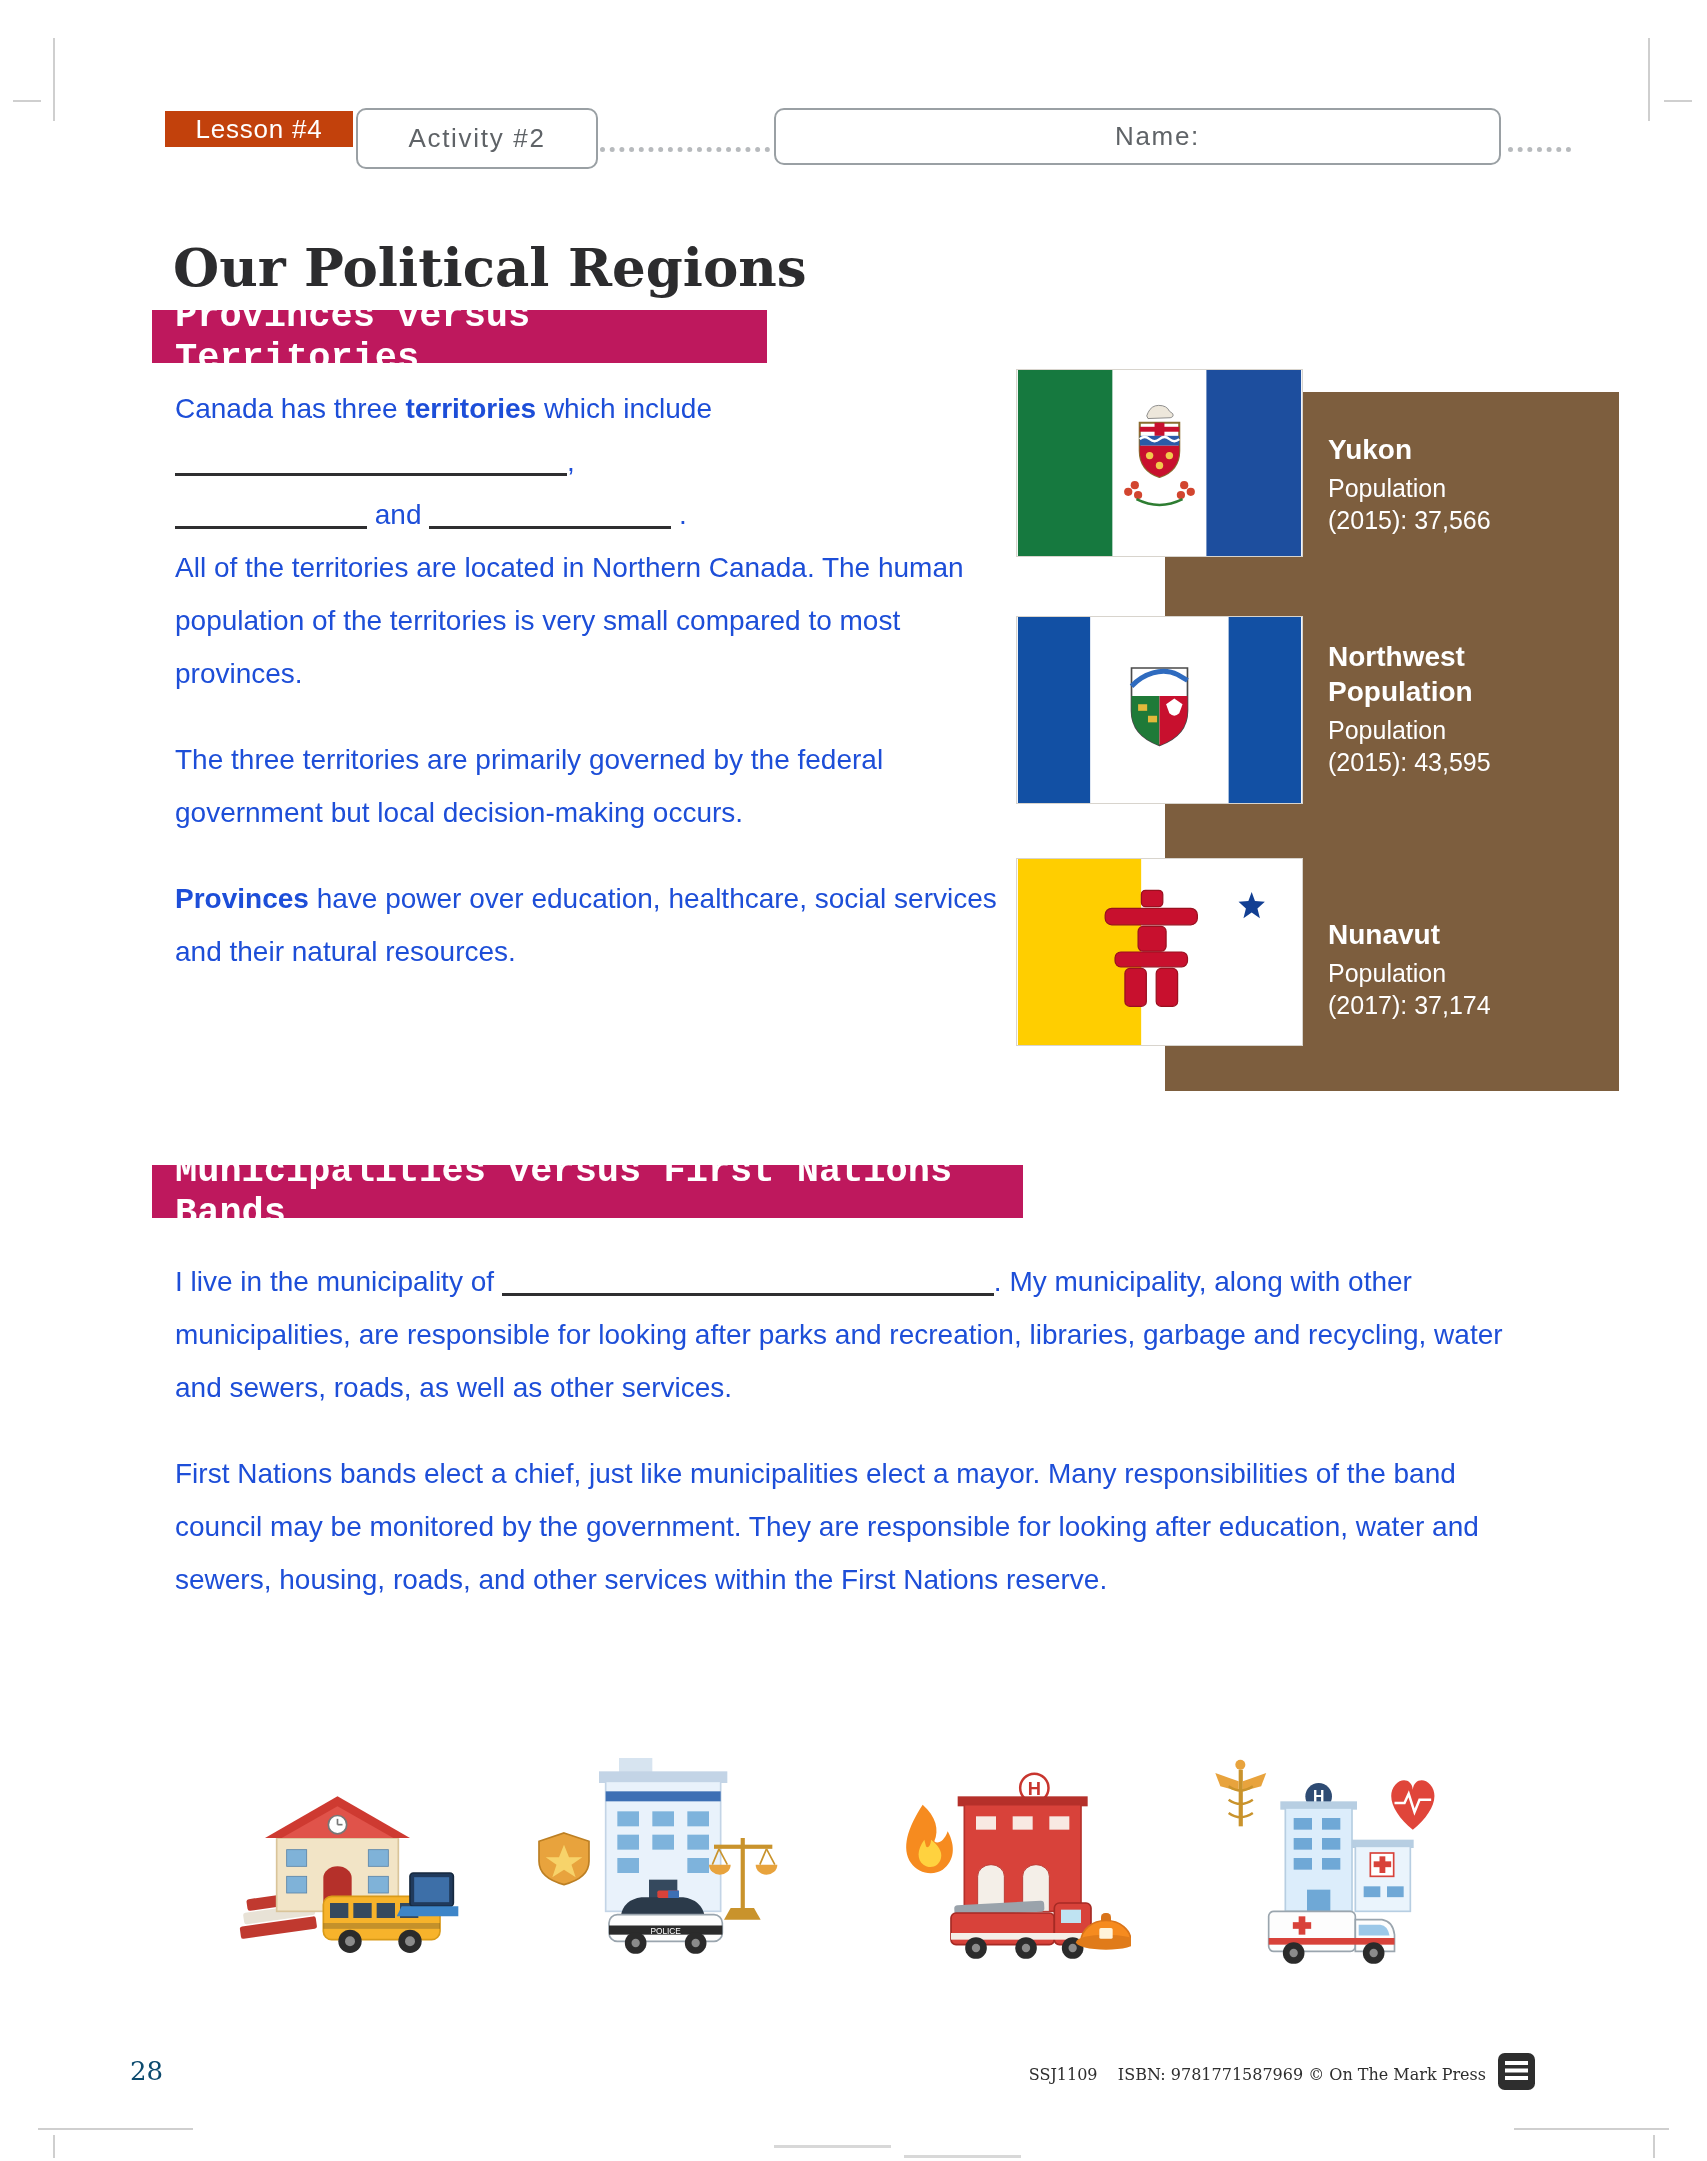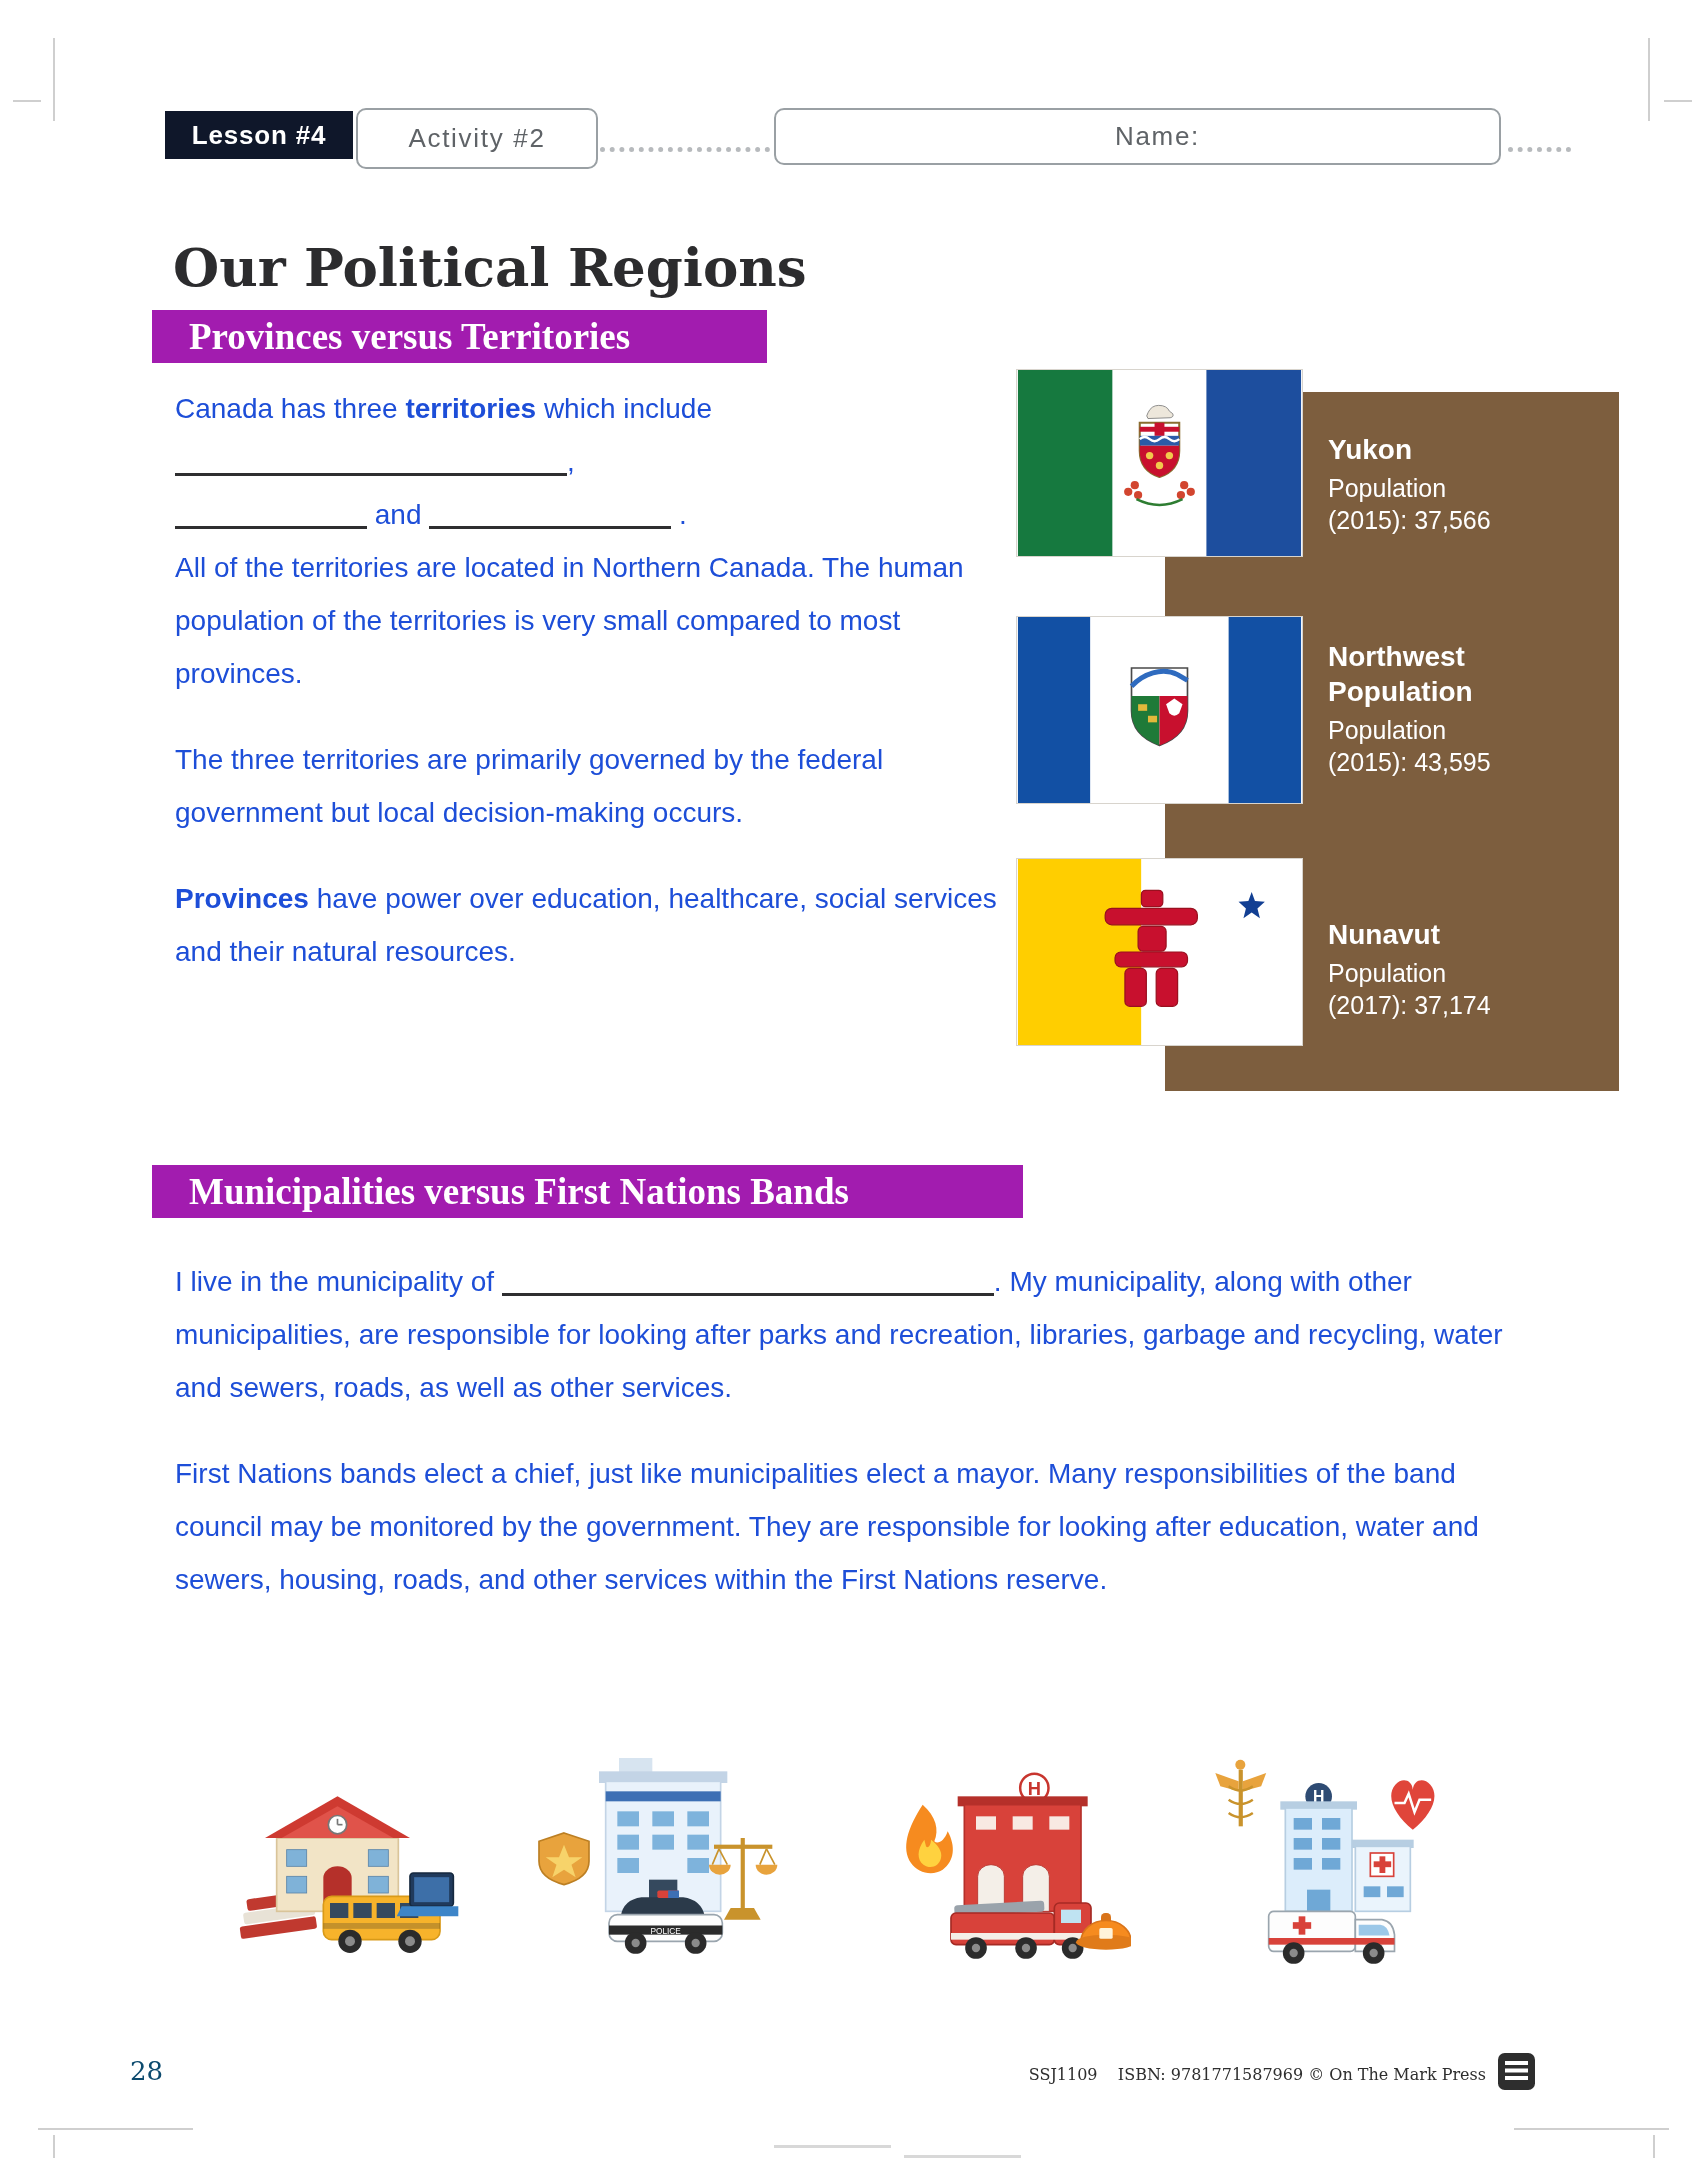--- a/index.html
+++ b/index.html
@@ -1,34 +1,34 @@
 <!DOCTYPE html>
 <html style="font-size:13.3px"><head>
 <meta charset="utf-8">
 <style>
   html,body{margin:0;padding:0}
   body{width:1708px;height:2161px;position:relative;background:#ffffff;
        font-family:"Liberation Sans",sans-serif;color:#3e3e40;overflow:hidden}
 
   
-  .lesson-box{position:absolute;left:165px;top:111px;width:188px;height:48px;background:#0f172a;
-      color:#fff;font-size:26px;font-weight:700;display:flex;align-items:center;justify-content:center;letter-spacing:0.8px}
+  .lesson-box{position:absolute;left:165px;top:111px;width:188px;height:36px;background:#c2410c;
+      color:#fff;font-size:26px;font-weight:400;display:flex;align-items:center;justify-content:center;letter-spacing:0.8px}
   .outline-box{position:absolute;height:57px;top:108px;background:#fff;border:2.5px solid #9aa0a4;
       border-radius:10px;display:flex;align-items:center;color:#5f6367;font-size:26px;letter-spacing:1.7px}
   .activity-box{left:356px;width:238px;justify-content:center}
   .name-box{left:774px;width:727px;padding-left:40px;box-sizing:border-box;justify-content:center}
   .leader{position:absolute;top:147px;border-top:5px dotted #b7babd;height:0}
   .leader.l1{left:600px;width:170px}
   .leader.l2{left:1508px;width:63px}
 
   .page-title{position:absolute;left:173px;top:200px;font-family:"DejaVu Serif",serif;
       font-weight:700;font-size:53px;color:#2c2c2e}
 
-  .sec-bar{position:absolute;height:53px;background:#a21caf;color:#fff;font-family:Liberation Serif, serif;
-      font-weight:700;font-size:37px;display:flex;align-items:center;padding-left:37px;box-sizing:border-box}
+  .sec-bar{position:absolute;height:53px;background:#be185d;color:#fff;font-family:Liberation Mono, monospace;
+      font-weight:700;font-size:37px;display:flex;align-items:center;padding-left:23px;box-sizing:border-box}
   .sec-bar.s1{left:152px;top:310px;width:615px}
   .sec-bar.s2{left:152px;top:1165px;width:871px}
 
   .bodytext{font-size:28px;line-height:53px;color:#1d4ed8}
   .col-left{position:absolute;left:175px;top:382px;width:827px}
   .col-left p{margin:0 0 33px 0}
   .muni-text{position:absolute;left:175px;top:1239px;width:1374px}
   .muni-text p{margin:16px 0 33px 0}
   .blank{display:inline-block;border-bottom:3.3px solid #2e2e30;height:33px;vertical-align:-5px}
   .b1{width:392px}.b2{width:192px}.b3{width:242px}.bm{width:492px}

